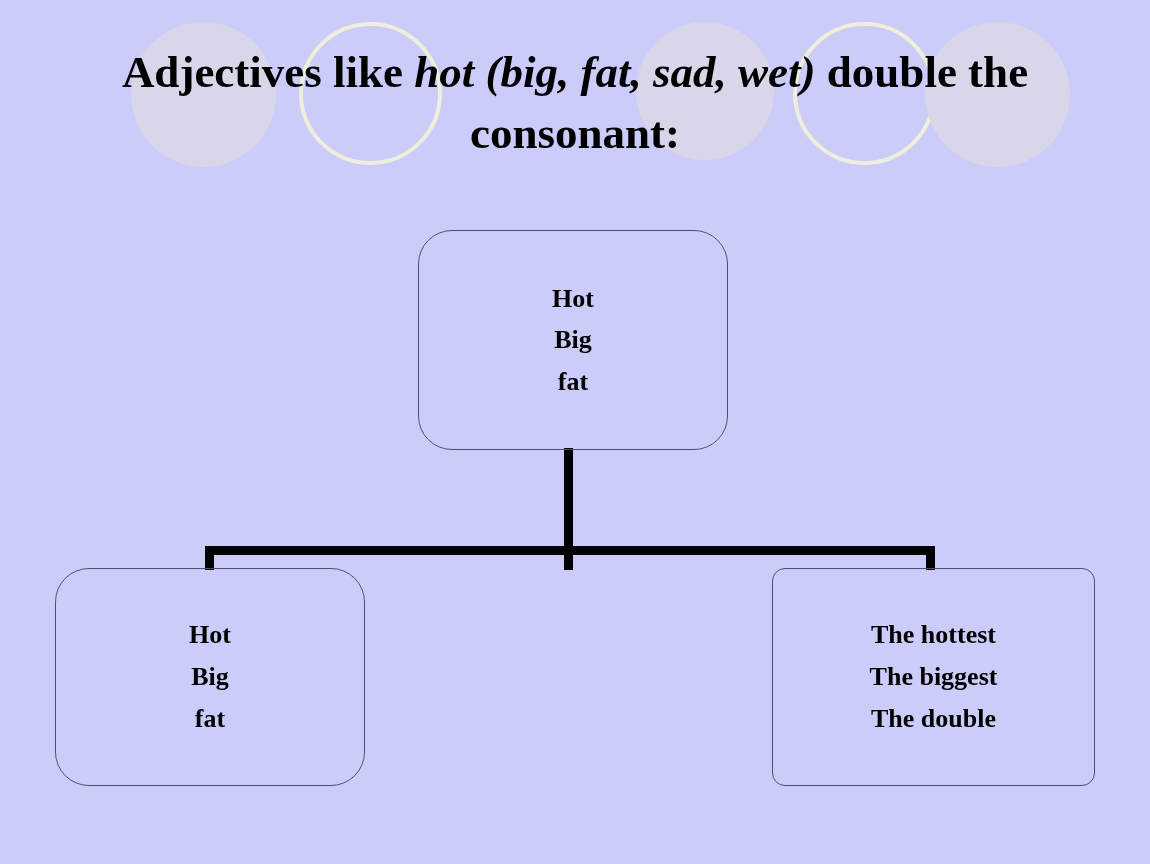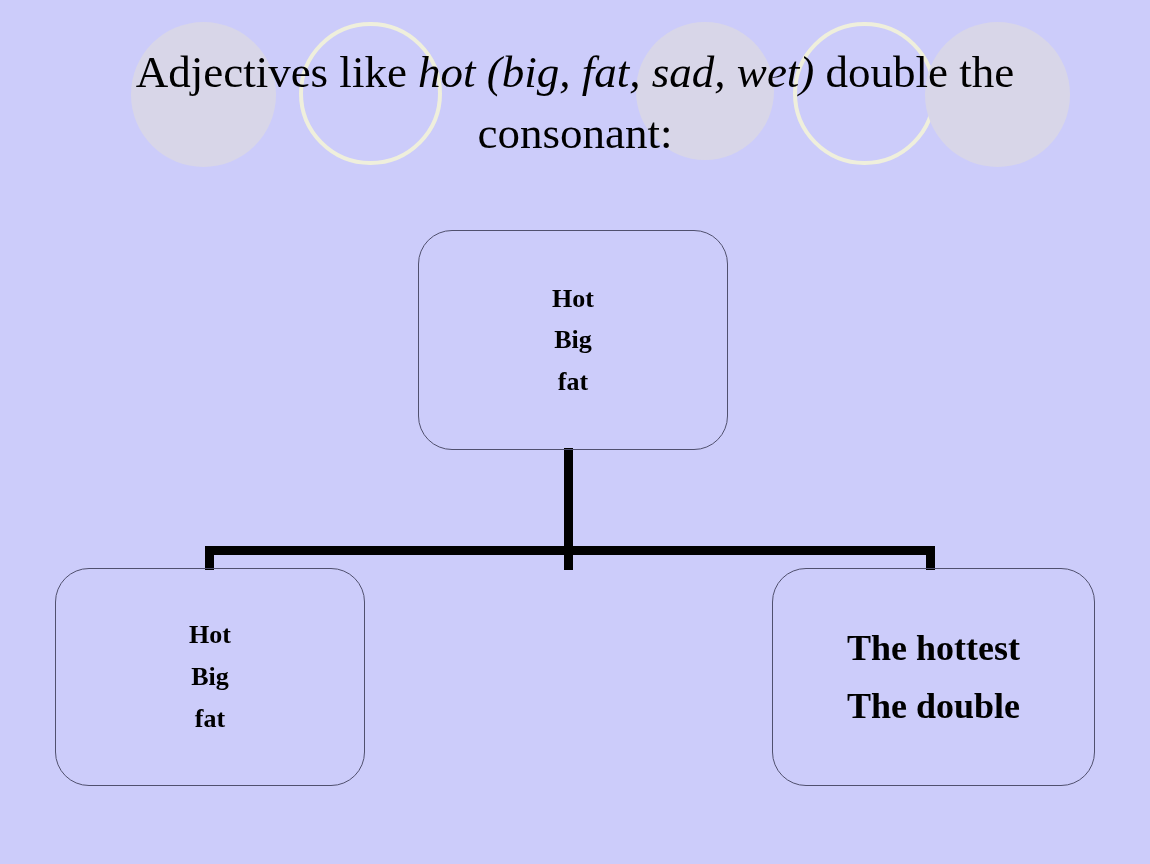--- a/index.html
+++ b/index.html
@@ -43,21 +43,21 @@
   }
 
   
   .title {
     position: absolute;
     left: 55px;
     top: 42px;
     width: 1040px;
     text-align: center;
     font-size: 45px;
-    font-weight: normal;
+    font-weight: bold;
     line-height: 1.35;
     color: #000000;
     letter-spacing: 0px;
   }
   .title .em {
     font-style: italic;
   }
 
   
   .diagram {
@@ -112,22 +112,23 @@
     width: 310px;
     height: 218px;
     font-size: 26px;
     line-height: 1.62;
   }
   #node-superlative {
     left: 772px;
     top: 538px;
     width: 323px;
     height: 218px;
-    font-size: 36px;
+    font-size: 26px;
     line-height: 1.62;
+    border-radius: 13px;
   }
 
   
   .conn {
     position: absolute;
     background: #000000;
     z-index: 1;
   }
   #conn-stem {
     left: 564px;
@@ -184,17 +185,18 @@
 
     <div class="node" id="node-positive">
       <span class="line">Hot</span>
       <span class="line">Big</span>
       <span class="line">fat</span>
     </div>
 
 
     <div class="node" id="node-superlative">
       <span class="line">The hottest</span>
+      <span class="line">The biggest</span>
       <span class="line">The double</span>
     </div>
 
   </div>
 </div>
 
 </body></html>

